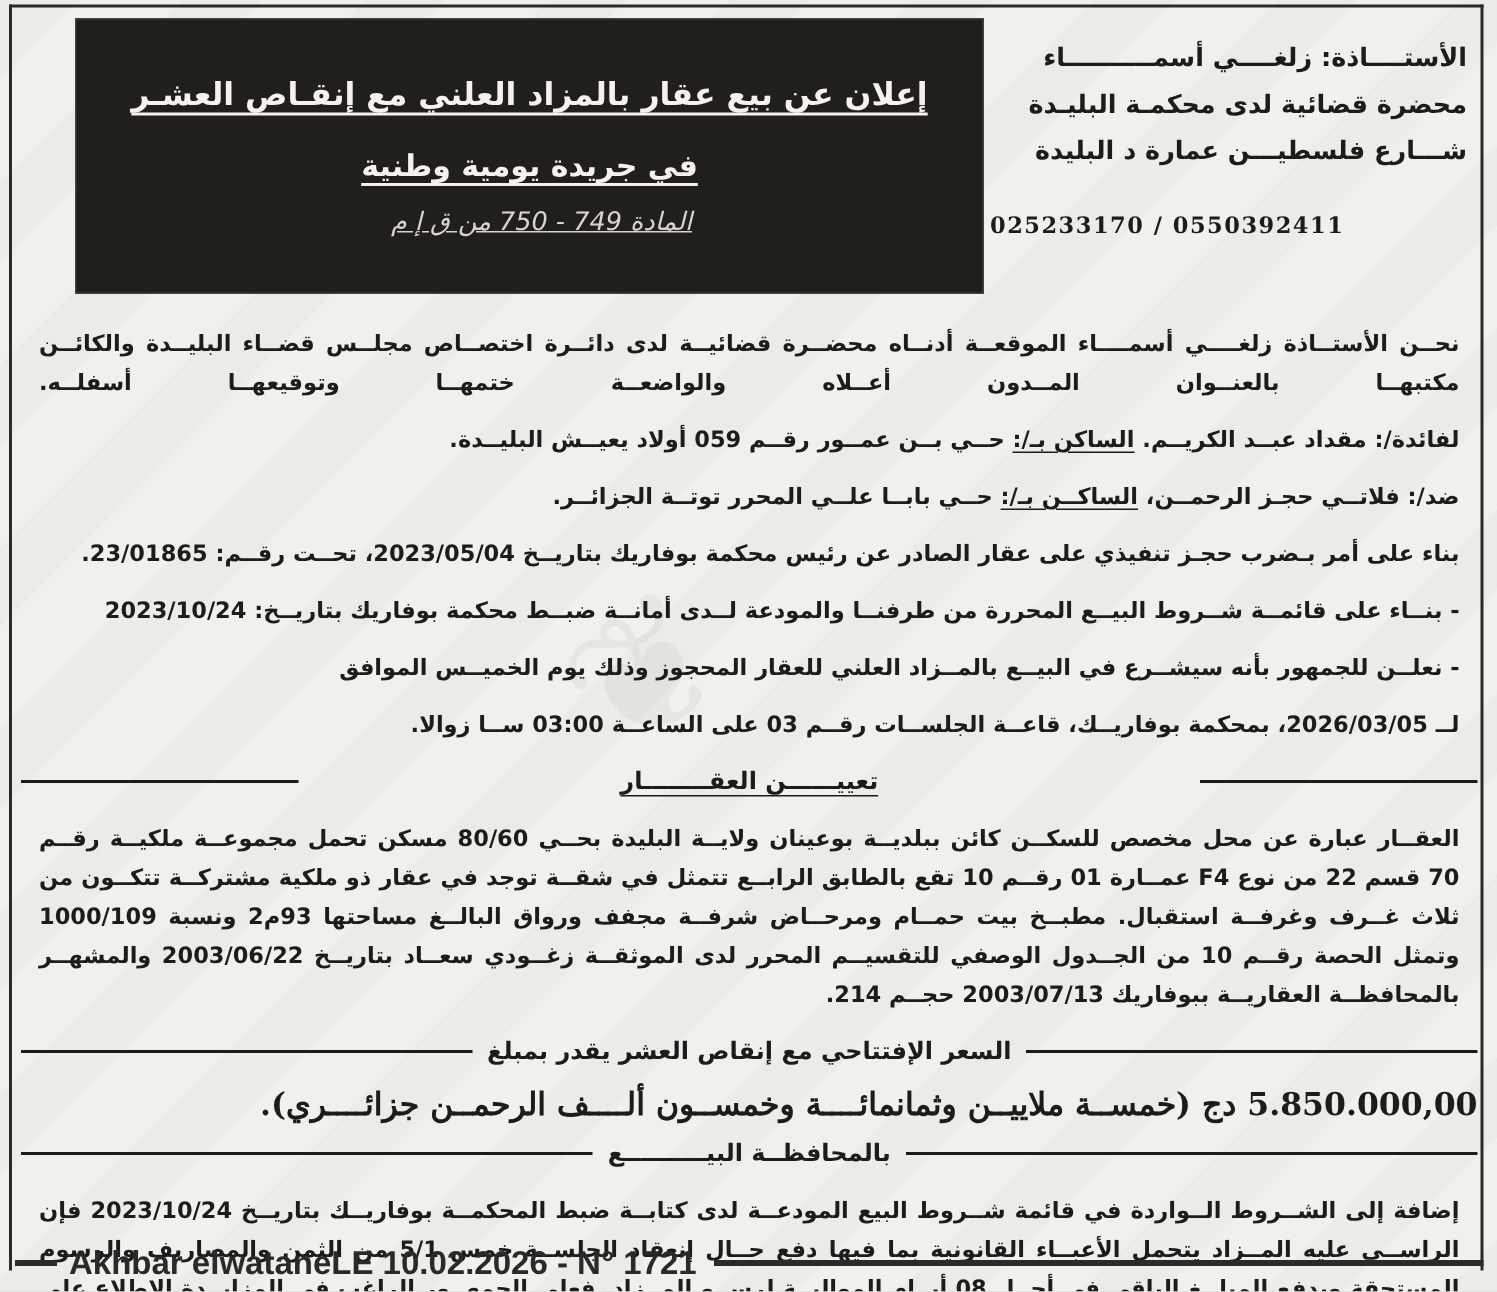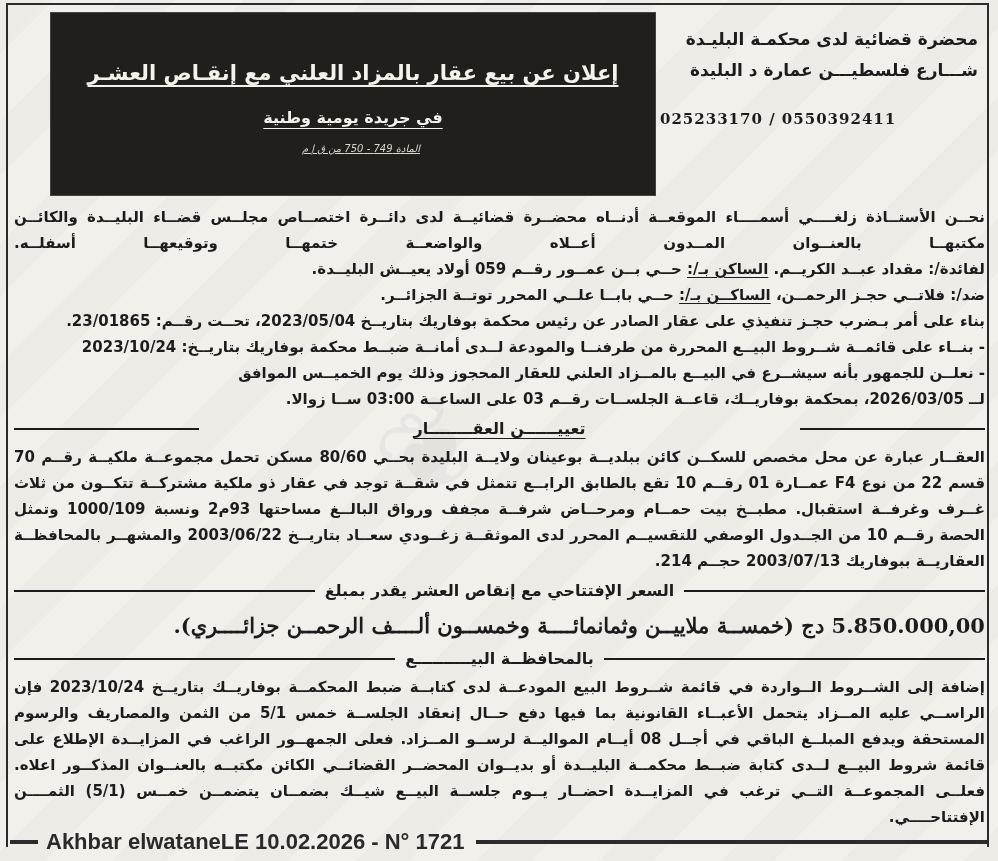--- a/index.html
+++ b/index.html
@@ -34,40 +34,40 @@
   .contact .phones{
     direction:ltr;text-align:left;font-size:15px;letter-spacing:1px;margin-top:18px;
     font-family:"DejaVu Serif", serif;
   }
   .banner{
     position:absolute;left:50px;top:12px;width:606px;height:184px;
     background:#201f1c;color:#f4f2ea;text-align:center;direction:rtl;
     box-shadow:0 0 0 1px #44423c inset;
   }
   .banner .title{
-    margin-top:46px;font-size:21px;font-weight:bold;
+    margin-top:36px;font-size:21px;font-weight:bold;
     text-decoration:underline;text-underline-offset:5px;
     padding:0 12px;line-height:30px;
   }
   .banner .subtitle{
-    margin-top:20px;font-size:16px;font-weight:bold;
+    margin-top:20px;font-size:20px;font-weight:bold;
     text-decoration:underline;text-underline-offset:5px;text-align:center;
   }
   .banner .articles{
-    margin-top:16px;font-size:10px;font-style:italic;color:#d8d5ca;
+    margin-top:16px;font-size:17px;font-style:italic;color:#d8d5ca;
     text-decoration:underline;
     padding-left:16px;
   }
 
   
   .bodytext{
     position:absolute;top:204px;left:14px;right:13px;
     direction:rtl;font-weight:bold;font-size:15px;line-height:26px;
   }
-  .bodytext p{margin:0;text-align:justify;text-align-last:justify;}
+  .bodytext p{margin:12px;text-align:justify;text-align-last:justify;}
   .bodytext p.noJust{text-align-last:right;}
   .u{text-decoration:underline;text-underline-offset:3px;}
 
   .sep{
     display:flex;align-items:center;direction:rtl;margin:4px 0 2px 0;
     font-size:16px;font-weight:bold;white-space:nowrap;
   }
   .sep .rule{border-top:2.5px solid #1c1c1c;height:0;}
   .sep .lbl{padding:0 10px;}
   .sep.centered{justify-content:space-between;}
@@ -93,20 +93,21 @@
 </style>
 </head>
 <body>
 
 <div class="page">
   <div class="frame"></div>
   <div class="ghost g1">❦</div>
   <div class="ghost g2">❦</div>
 
   <div class="contact" lang="ar">
+    <div>الأستــــاذة: زلغــــي أسمــــــــــاء</div>
     <div>محضرة قضائية لدى محكمـة البليـدة</div>
     <div>شـــارع فلسطيـــن عمارة د البليدة</div>
     <div class="phones">025233170 / 0550392411</div>
   </div>
 
   <div class="banner" lang="ar">
     <div class="title">إعلان عن بيع عقار بالمزاد العلني مع إنقـاص العشـر</div>
     <div class="subtitle">في جريدة يومية وطنية</div>
     <div class="articles">المادة 749 - 750 من ق إ م</div>
   </div>

